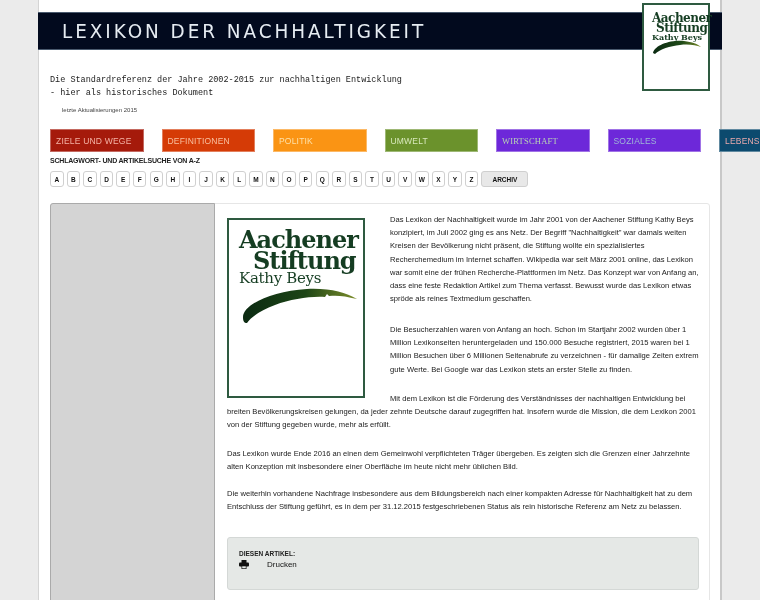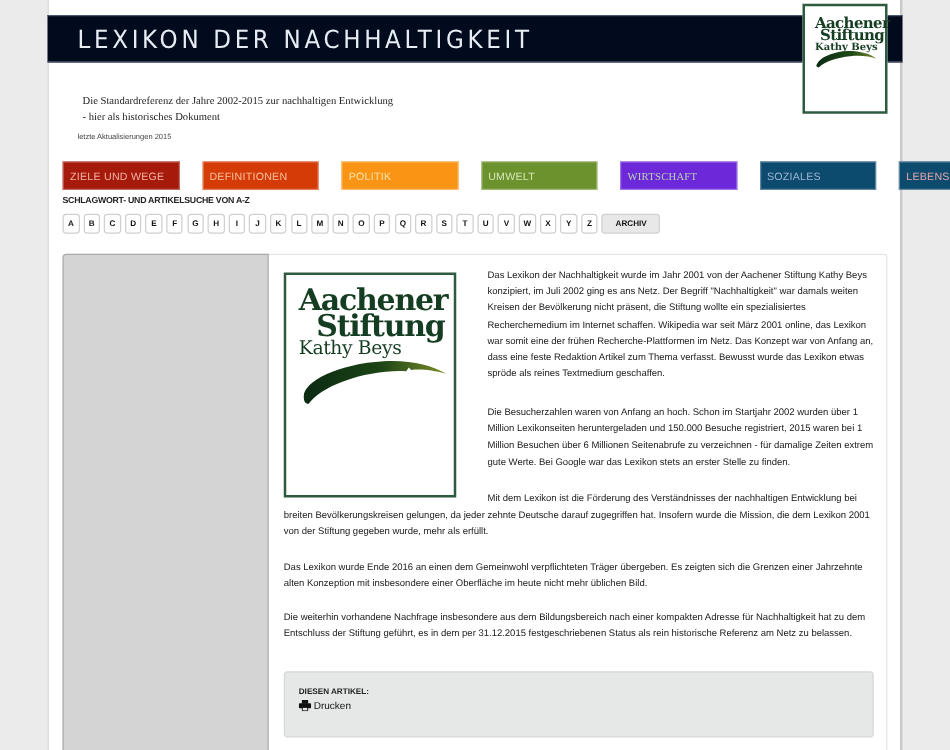--- a/index.html
+++ b/index.html
@@ -51,23 +51,23 @@
       font-weight: bold;
       text-align: center;
       line-height: 1;
     }
     .logo-box .l1 { position: absolute; left: 8px; top: 7px; font-size: 12px; letter-spacing: -0.5px; }
     .logo-box .l2 { position: absolute; left: 12px; top: 17px; font-size: 12px; letter-spacing: -0.5px; }
     .logo-box .l3 { position: absolute; left: 8px; top: 28px; font-size: 8px; font-weight: bold; }
     .logo-box svg { position: absolute; left: 8px; top: 34px; }
 
     .tagline {
-      position: absolute; left: 66px; top: 74px;
+      position: absolute; left: 50px; top: 74px;
       font-size: 8.5px; line-height: 13px; color: #222;
-      font-family: Liberation Serif, serif;
+      font-family: Liberation Mono, monospace;
     }
     .updated {
       position: absolute; left: 62px; top: 107px;
       font-size: 6px; color: #444;
     }
 
     .nav {
       position: absolute; left: 50px; top: 129px;
       display: flex; gap: 18px;
     }
@@ -151,21 +151,21 @@
       border: 1px solid #d4d8d6;
       border-radius: 3px;
     }
     .article-box .box-label {
       position: absolute; left: 11px; top: 12px;
       font-size: 6.5px; font-weight: bold; color: #222;
       text-transform: uppercase;
     }
     .print-link {
       position: absolute; left: 11px; top: 22px;
-      display: flex; align-items: center; gap: 2px;
+      display: flex; align-items: center; gap: 18px;
       font-size: 8px; color: #111; cursor: pointer;
     }
   </style>
 </head>
 <body>
 
 <div class="page"></div>
 <div class="header-band"></div>
 <h1 class="site-title">LEXIKON DER NACHHALTIGKEIT</h1>
 
@@ -190,21 +190,21 @@
   <div>- hier als historisches Dokument</div>
 </div>
 <div class="updated">letzte Aktualisierungen 2015</div>
 
 <nav class="nav">
   <a class="nav-tab" style="background: rgb(165, 26, 11); color: rgb(244, 179, 166);">ZIELE UND WEGE</a>
   <a class="nav-tab" style="background: rgb(213, 59, 6); color: rgb(248, 192, 160);">DEFINITIONEN</a>
   <a class="nav-tab" style="background: rgb(250, 148, 20); color: rgb(253, 225, 168);">POLITIK</a>
   <a class="nav-tab" style="background: rgb(107, 146, 44); color: rgb(216, 232, 188);">UMWELT</a>
   <a class="nav-tab" style="background: #6d28d9; color: rgb(184, 212, 180); font-family: Liberation Serif, serif;">WIRTSCHAFT</a>
-  <a class="nav-tab" style="background: #0c4a6e; color: rgb(159, 182, 214);">SOZIALES</a>
+  <a class="nav-tab" style="background: #6d28d9; color: rgb(159, 182, 214);">SOZIALES</a>
   <a class="nav-tab" style="background: #0c4a6e; color: rgb(232, 168, 172);">LEBENSSTIL</a>
 </nav>
 
 <div class="az-label">SCHLAGWORT- UND ARTIKELSUCHE VON A-Z</div>
 <div class="az" id="az">
     <a class="az-btn">A</a>
     <a class="az-btn">B</a>
     <a class="az-btn">C</a>
     <a class="az-btn">D</a>
     <a class="az-btn">E</a>

